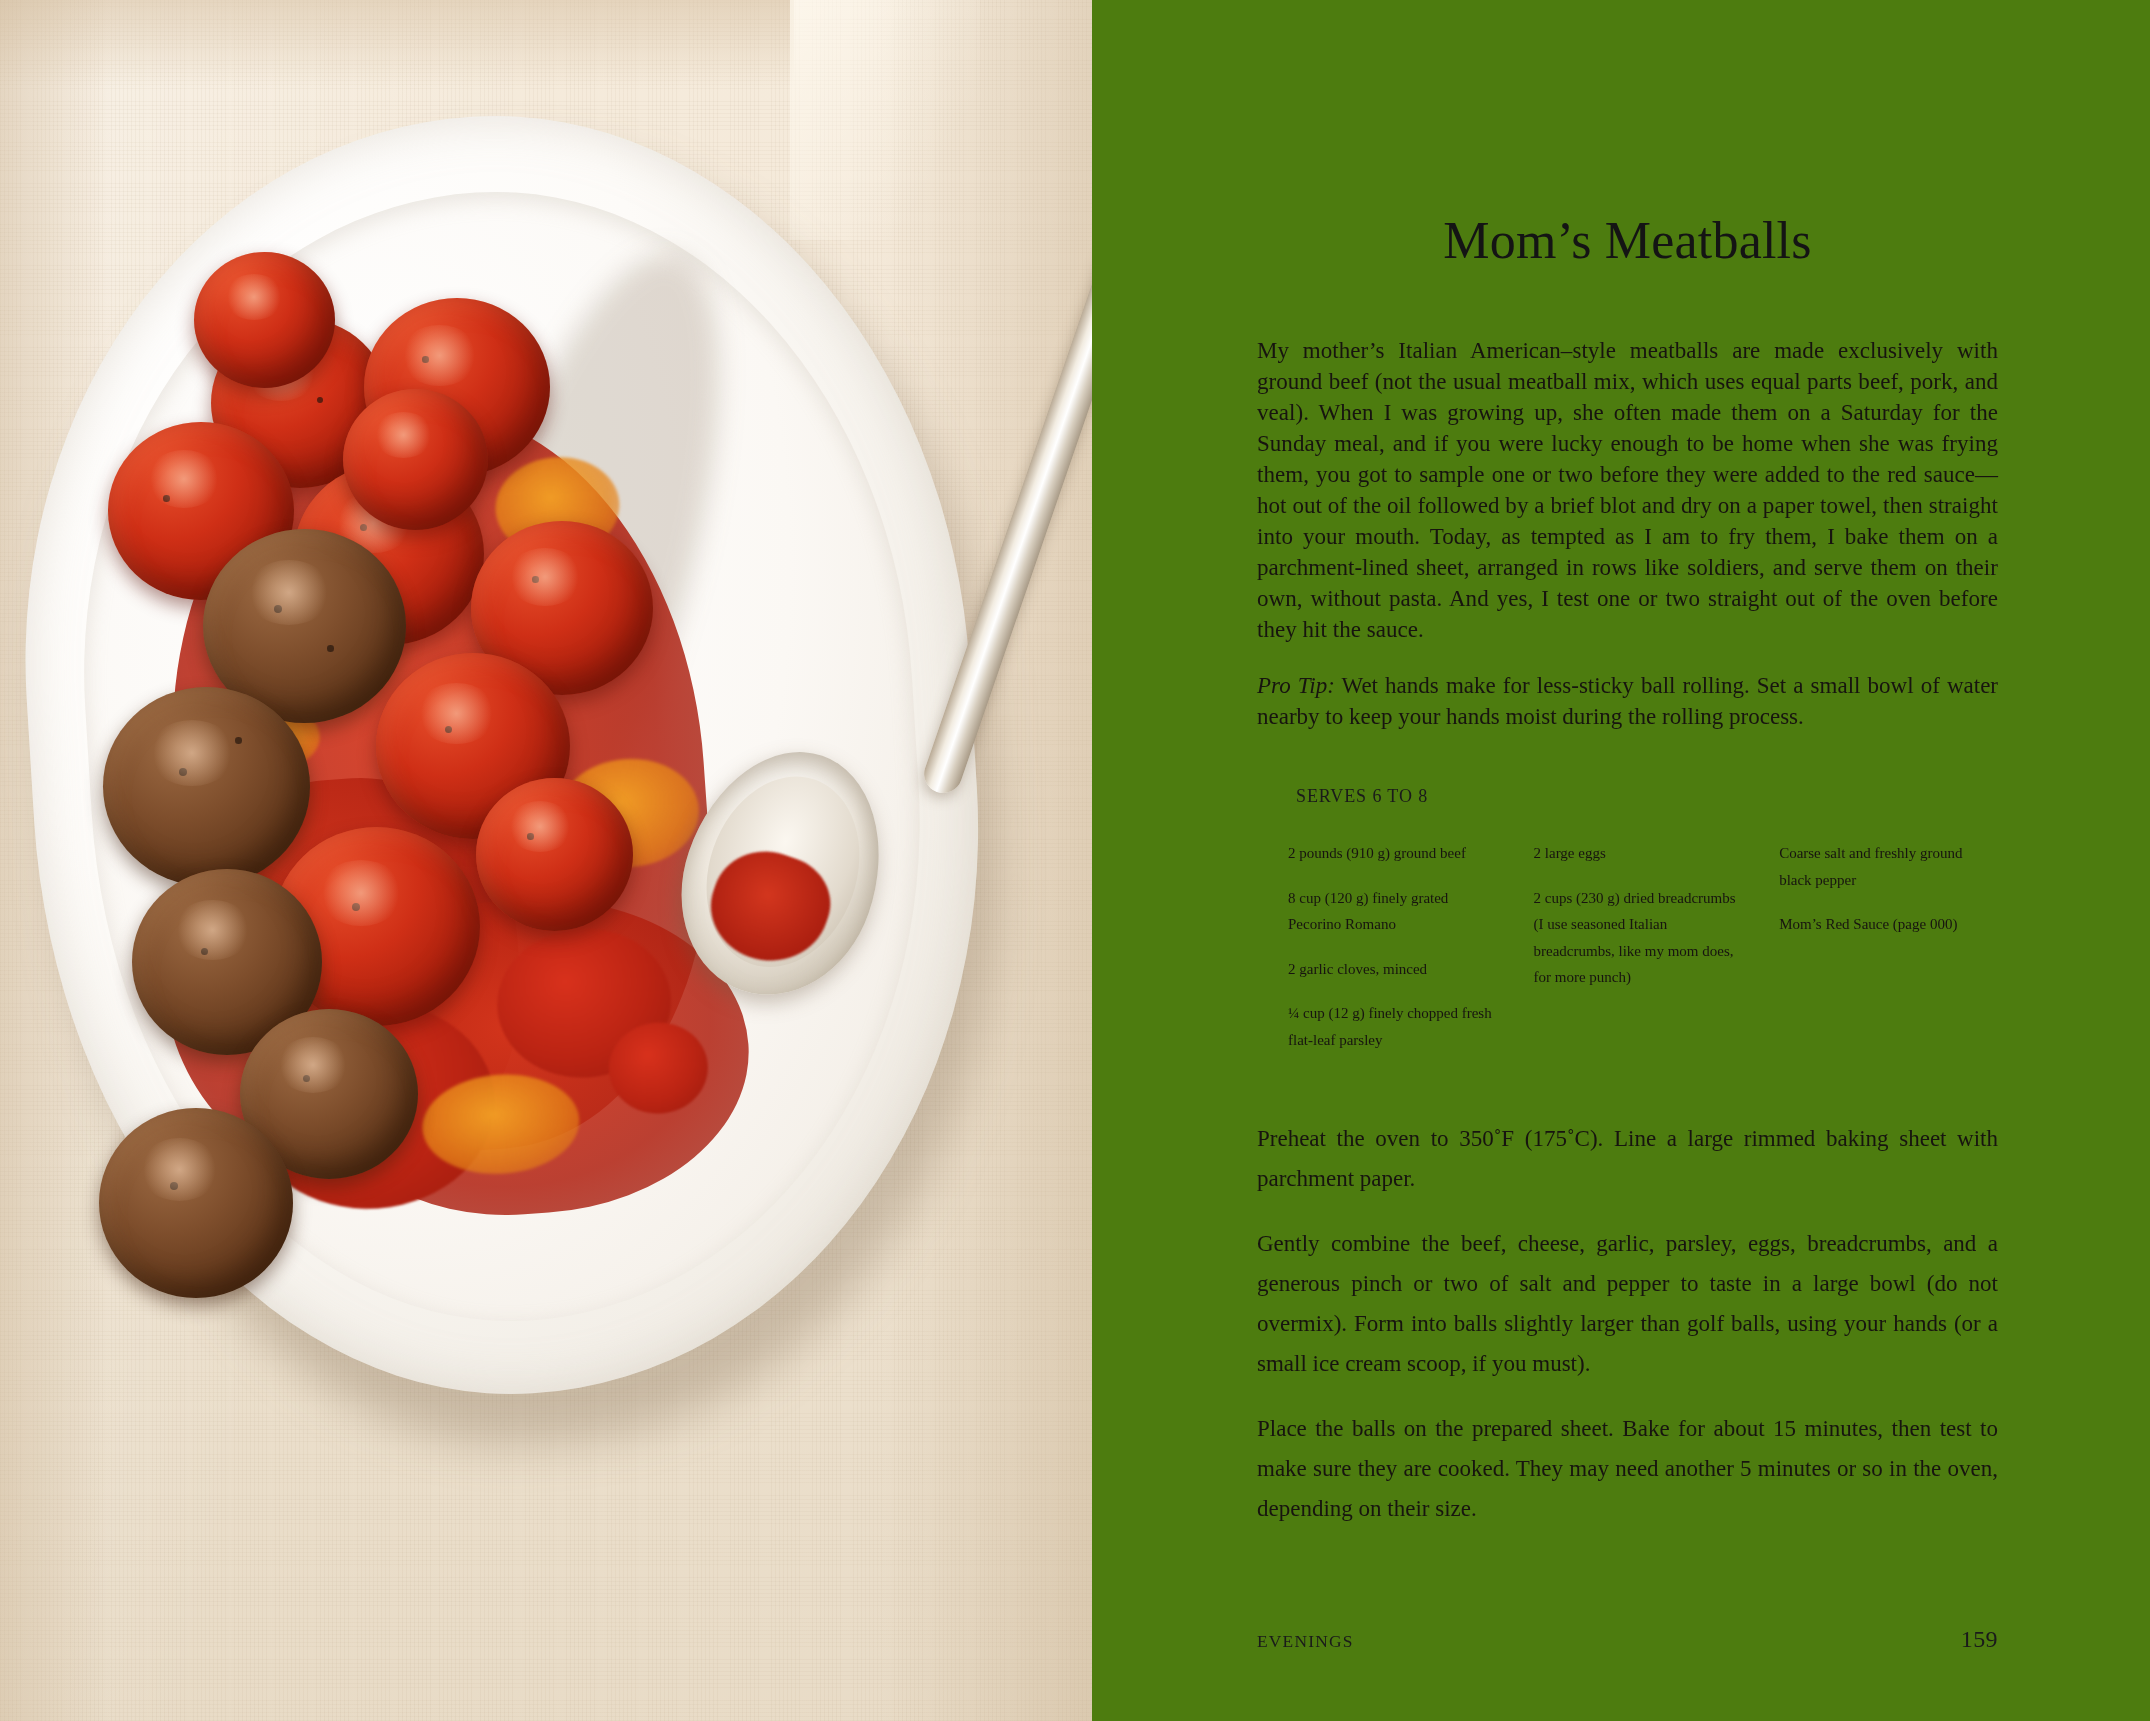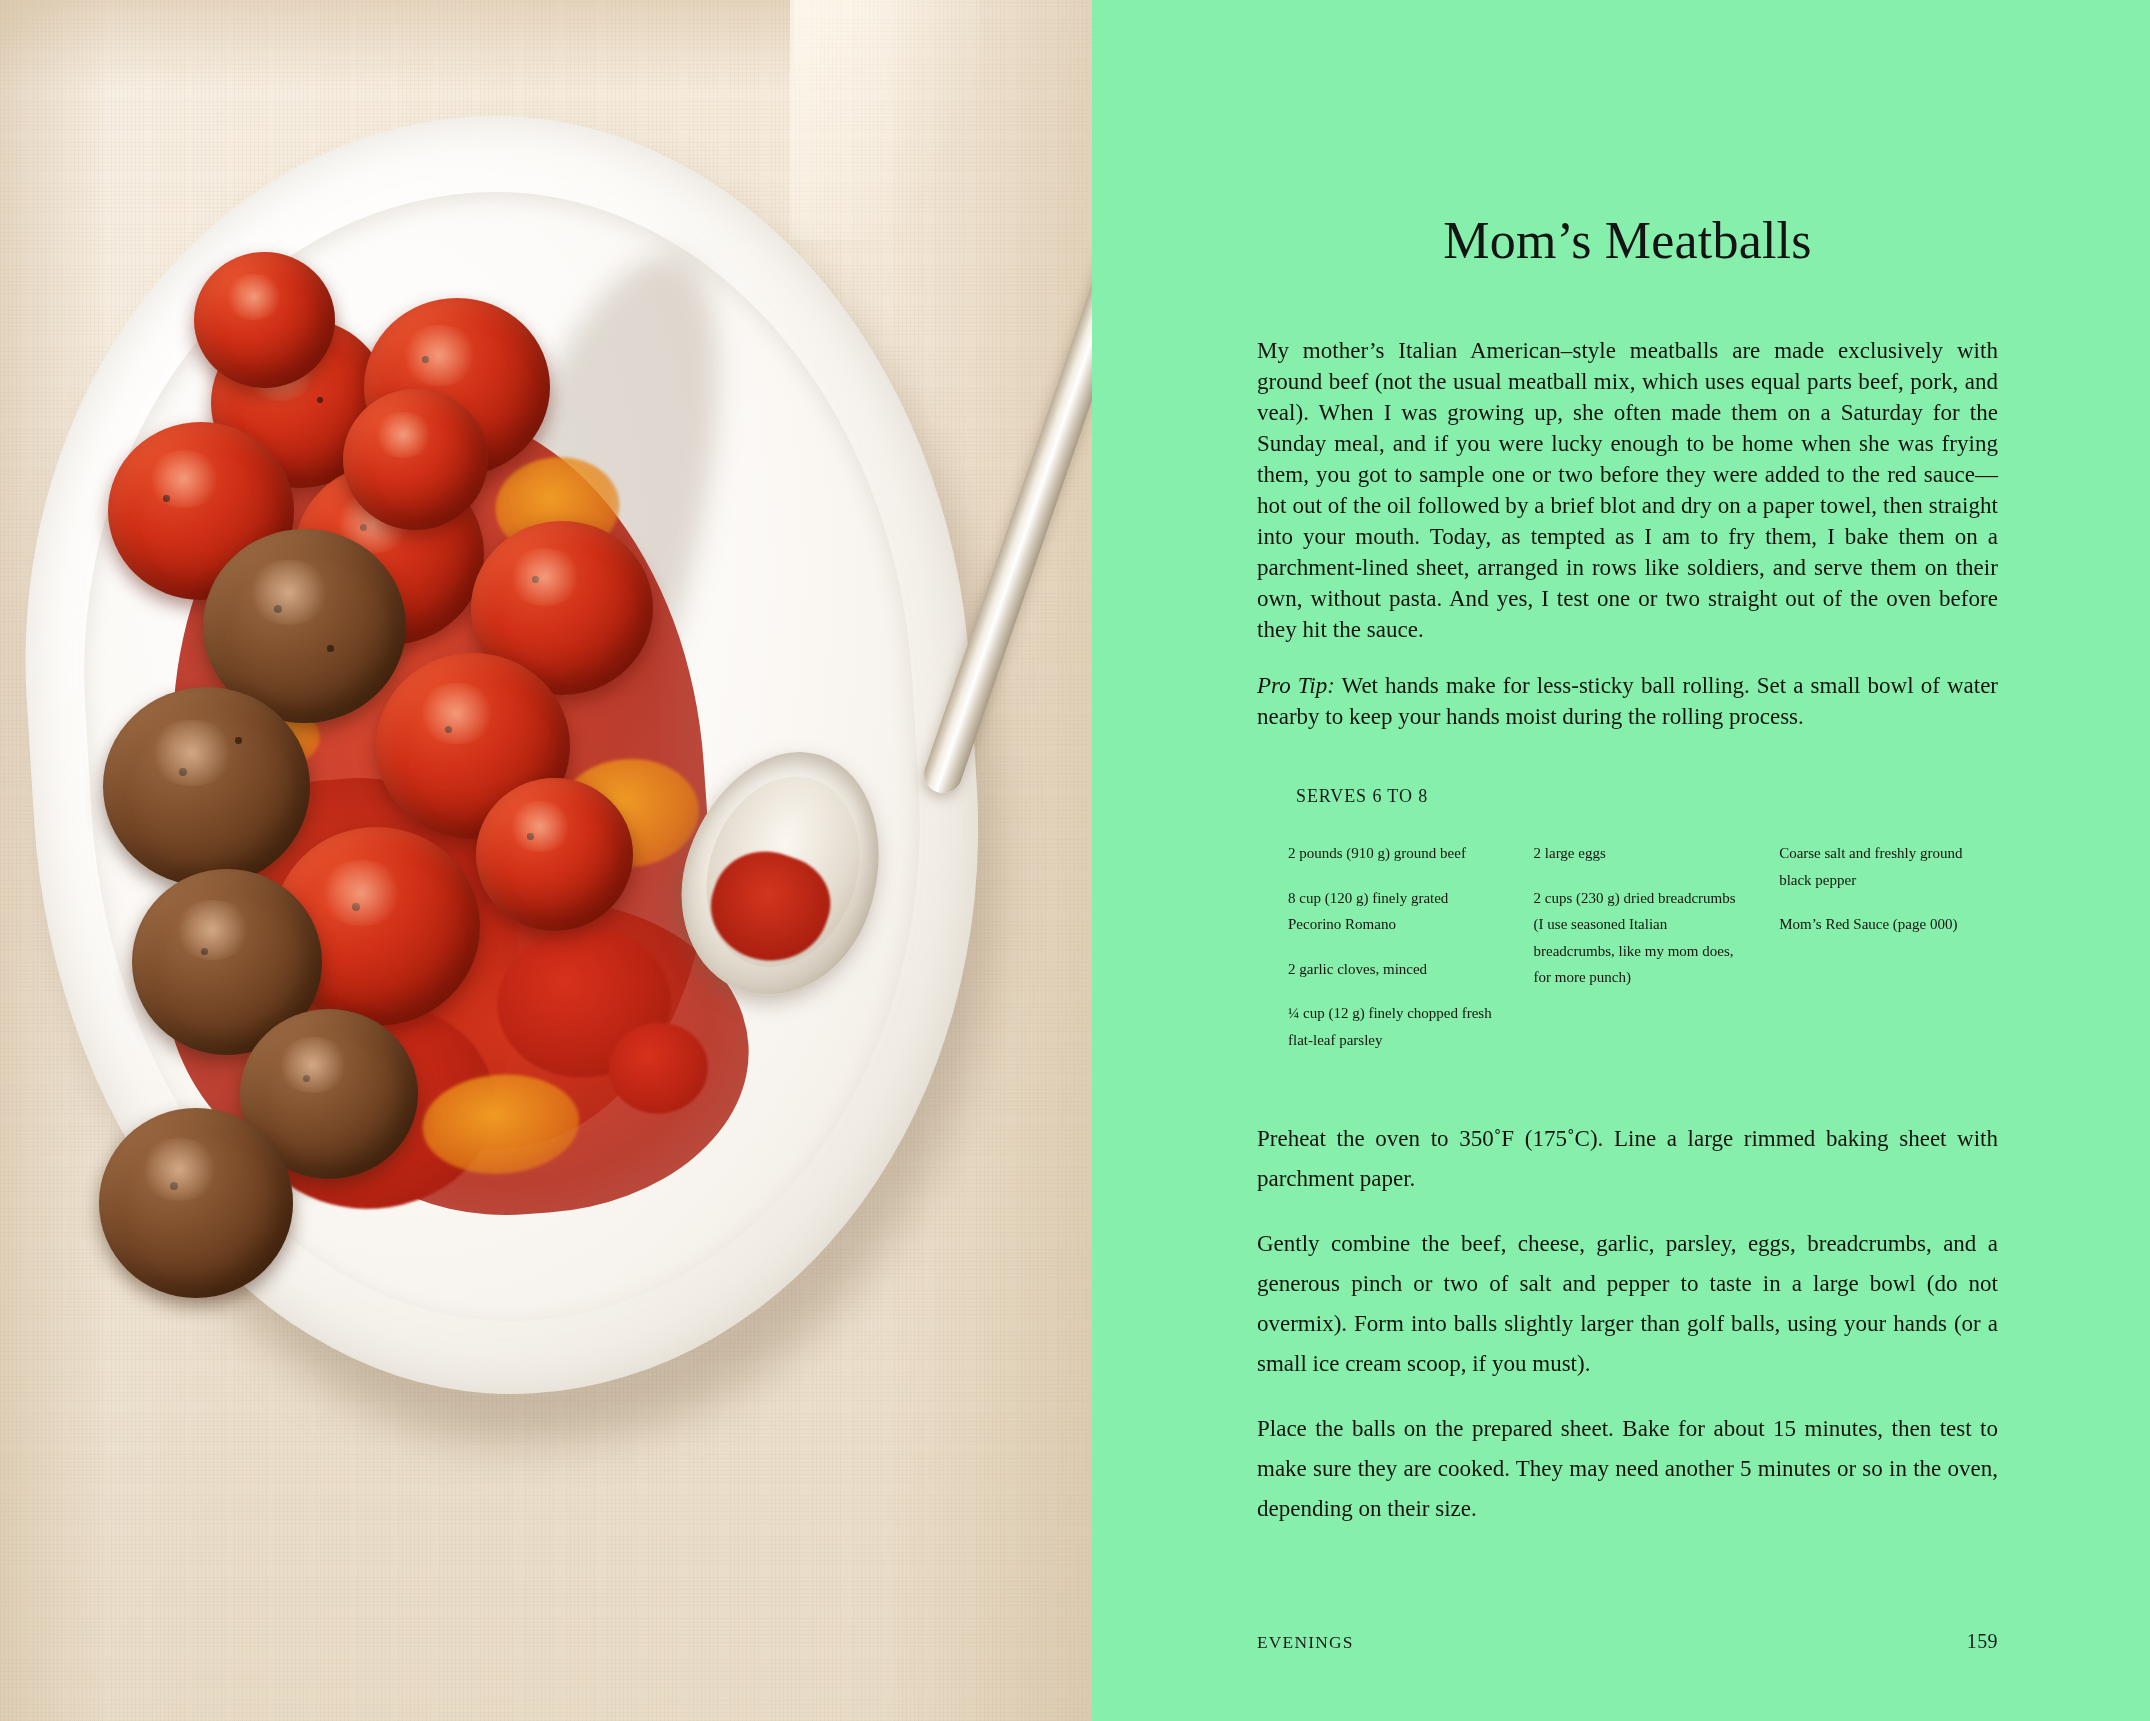--- a/index.html
+++ b/index.html
@@ -192,21 +192,21 @@
     border-radius: 50% 44% 56% 50%;
     background: radial-gradient(ellipse at 45% 40%, #d3361e 0%, #ac1f10 70%, #8c160a 100%);
     filter: blur(0.8px);
   }
 
   
   .recipe-page {
     position: relative;
     width: 1059px;
     height: 1721px;
-    background: #86efac;
+    background: #4d7c0f;
     box-sizing: border-box;
     padding: 0;
   }
   .recipe-inner {
     position: absolute;
     left: 165px;
     top: 0;
     width: 741px;
     height: 1721px;
   }
@@ -286,21 +286,21 @@
     align-items: baseline;
     font-size: 17.4px;
     letter-spacing: 1.2px;
     color: #1a1a1a;
   }
   .footer .chapter {
     font-variant: small-caps;
     text-transform: uppercase;
   }
   .footer .page-no {
-    font-size: 20px;
+    font-size: 24px;
     letter-spacing: 0.4px;
   }
 </style>
 </head>
 <body>
 
 <div class="spread">
 
   <div class="photo-page">
     <div class="linen"></div>

